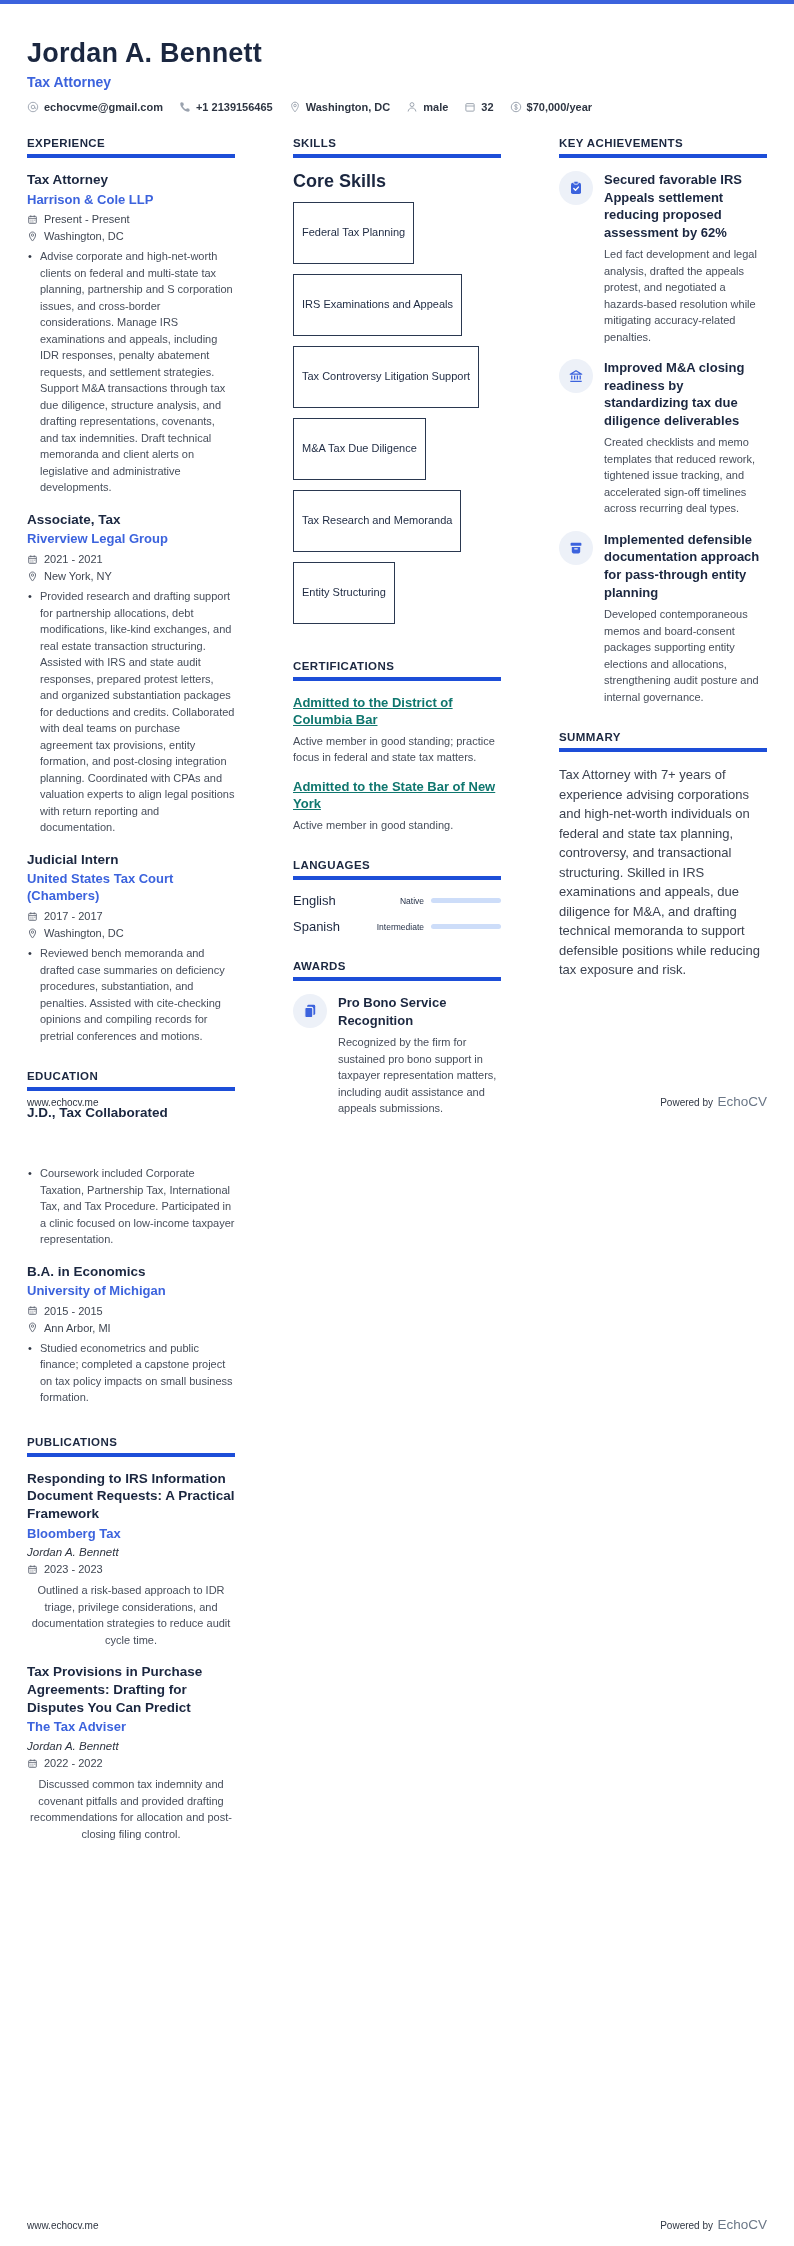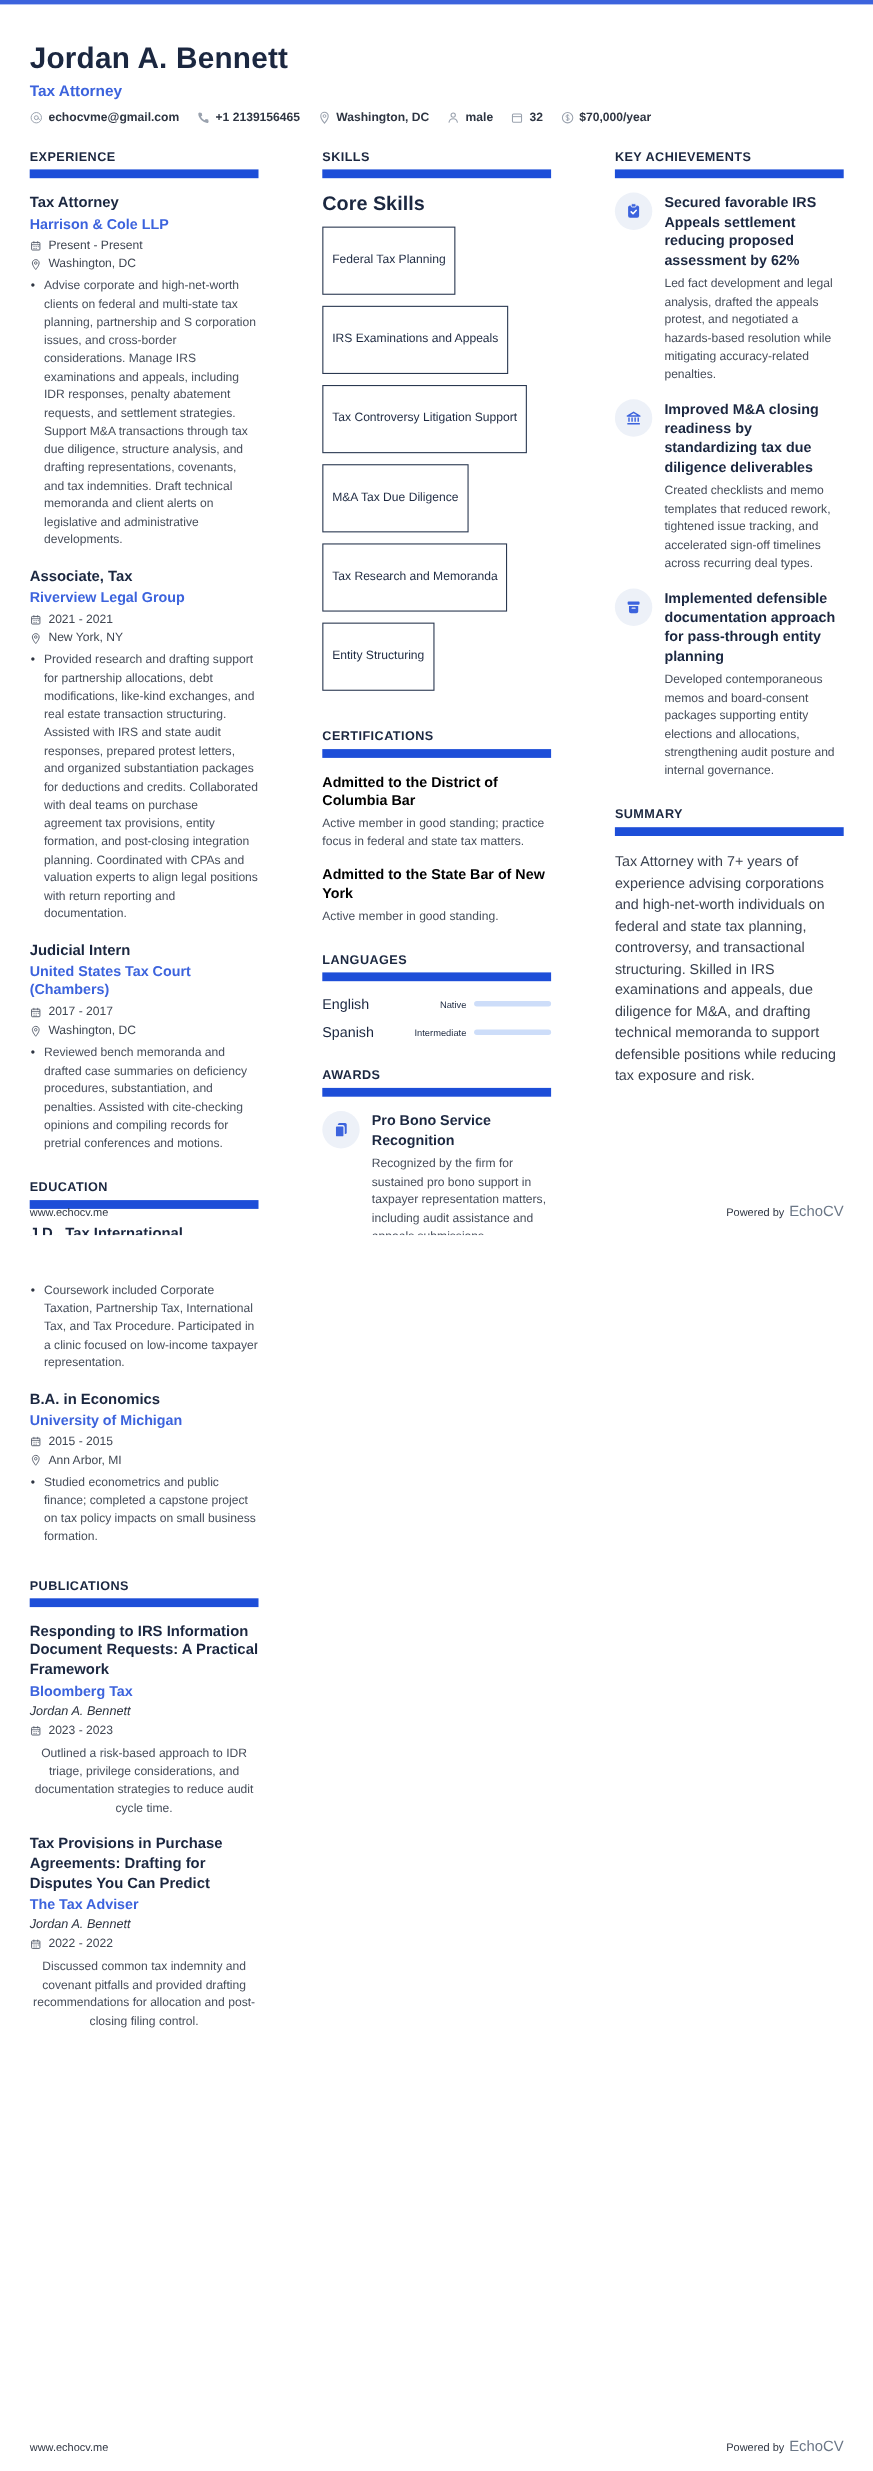--- a/index.html
+++ b/index.html
@@ -18,21 +18,21 @@
   .contact { display:flex; align-items:center; gap:5px; }
   .cicon { color:#9aa2ae; display:inline-flex; }
   .cicon svg { display:block; }
 
   
   .cols { display:grid; grid-template-columns:1fr 1fr 1fr; column-gap:58px; margin-top:24px; }
 
   .section { margin-bottom:26px; }
   .sec-h {
     font-size:11.5px; font-weight:700; color:#1b2740; letter-spacing:.4px;
-    border-bottom:8px solid #1d4ed8; padding-bottom:5px; margin-bottom:13px;
+    border-bottom:4px solid #1d4ed8; padding-bottom:5px; margin-bottom:13px;
   }
 
   
   .entry { margin-bottom:15px; }
   .e-title { font-size:13.5px; font-weight:700; color:#1b2740; line-height:1.3; }
   .e-org { font-size:13px; font-weight:600; color:#3c63dd; margin-top:3px; line-height:1.3; cursor:pointer; }
   .e-meta { display:flex; align-items:center; gap:6px; font-size:11px; color:#3f4652; margin-top:5px; }
   .e-meta .micon { color:#5b6270; display:inline-flex; }
   .e-author { font-size:11.5px; font-style:italic; color:#2e3542; margin-top:4px; }
   ul.bullets { list-style:none; margin-top:6px; padding-left:13px; }
@@ -42,21 +42,21 @@
 
   
   .sub-h { font-size:18px; font-weight:600; color:#1b2740; margin-bottom:10px; }
   .chip {
     display:inline-block; border:1px solid #2a3850; background:#fff; color:#1e2a42;
     font-size:11px; padding:22px 8px; margin:0 6px 10px 0; line-height:1.45; max-width:100%;
   }
 
   
   .cert { margin-bottom:12px; }
-  .cert-t { font-size:13px; font-weight:600; color:#000000; line-height:1.35; }
+  .cert-t { font-size:13px; font-weight:600; color:#0f766e; line-height:1.35;text-decoration:underline; }
   .cert-d { font-size:11px; color:#474e5b; line-height:1.5; margin-top:4px; }
 
   
   .lang-row { display:flex; align-items:center; justify-content:space-between; margin-bottom:11px; }
   .lang-name { font-size:13px; color:#1b2740; font-weight:500; }
   .lang-right { display:flex; align-items:center; gap:7px; }
   .lang-level { font-size:8.5px; color:#1e2a42;text-align:right; }
   .bar { width:70px; height:5px; border-radius:3px; background:#cdddf9; overflow:hidden; }
   .bar-fill { height:100%; background:#3c63dd; border-radius:3px; }
 
@@ -224,21 +224,21 @@
           </div>
           <ul class="bullets">
             <li>Reviewed bench memoranda and drafted case summaries on deficiency procedures, substantiation, and penalties. Assisted with cite-checking opinions and compiling records for pretrial conferences and motions.</li>
           </ul>
         </div>
       </div>
 
       <div class="section">
         <div class="sec-h">EDUCATION</div>
         <div class="entry">
-          <div class="e-title">J.D., Tax International</div>
+          <div class="e-title">J.D., Tax Collaborated</div>
           <div class="e-org">Georgetown University Law Center</div>
 
         </div>
       </div>
     </div>
 
     <div>
       <div class="section">
         <div class="sec-h">SKILLS</div>
         <div class="sub-h">Core Skills</div>

